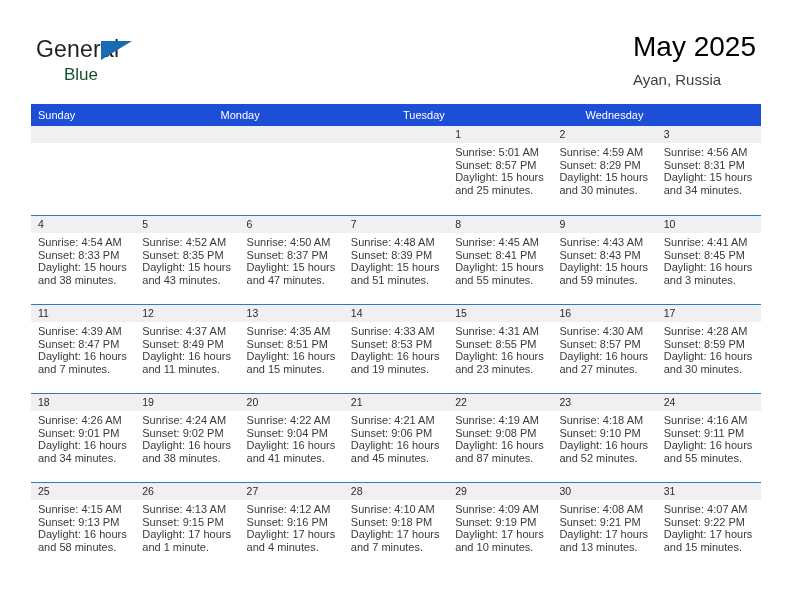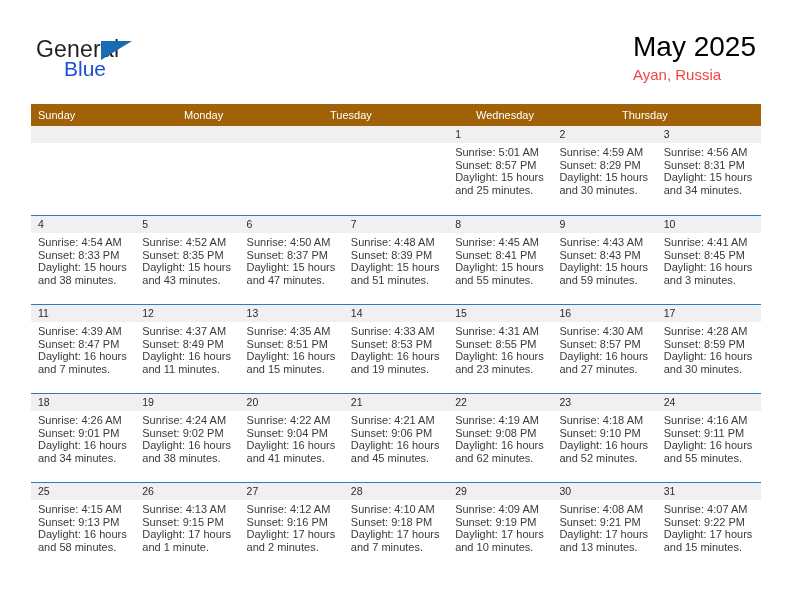--- a/index.html
+++ b/index.html
@@ -50,53 +50,54 @@
     left: 65px;
     top: 5px;
     width: 0;
     height: 0;
     border-left: 31px solid #1a6bb5;
     border-bottom: 19px solid transparent;
   }
   .logo-blue {
     position: absolute;
     left: 28px;
-    top: 21px;
-    font-size: 21px;
-    color: #1d4ed8;
+    top: 29px;
+    font-size: 17px;
+    color: #14532d;
     font-family: "Liberation Sans", sans-serif;
   }
   .title-block {
     position: absolute;
     right: 36px;
     top: 30px;
   }
   .cal-title {
     font-size: 28px;
     color: #000000;
     line-height: 34px;
     white-space: nowrap;
   }
   .cal-sub {
     font-size: 15px;
-    color: #ef4444;
+    color: #404040;
     line-height: 22px;
+    margin-top: 5px;
     white-space: nowrap;
   }
 
   
   .calendar {
     position: absolute;
     left: 31px;
     top: 104px;
     width: 730px;
   }
   .weekdays {
     display: flex;
-    background: #a16207;
+    background: #1d4ed8;
     height: 22px;
   }
   .weekday {
     flex: 1 1 0;
     color: #ffffff;
     font-size: 11px;
     line-height: 22px;
     padding-left: 7px;
     box-sizing: border-box;
     white-space: nowrap;
@@ -154,21 +155,20 @@
       <div class="cal-sub">Ayan, Russia</div>
     </div>
   </div>
 
   <div class="calendar">
     <div class="weekdays">
       <div class="weekday">Sunday</div>
       <div class="weekday">Monday</div>
       <div class="weekday">Tuesday</div>
       <div class="weekday">Wednesday</div>
-      <div class="weekday">Thursday</div>
     </div>
 
     <div class="weeks-container">
         <div class="week">
           <div class="day empty">
             <div class="day-num-band"></div>
           </div>
           <div class="day empty">
             <div class="day-num-band"></div>
           </div>
@@ -372,21 +372,21 @@
               <div>Daylight: 16 hours</div>
               <div>and 45 minutes.</div>
             </div>
           </div>
           <div class="day">
             <div class="day-num-band">22</div>
             <div class="day-info">
               <div>Sunrise: 4:19 AM</div>
               <div>Sunset: 9:08 PM</div>
               <div>Daylight: 16 hours</div>
-              <div>and 62 minutes.</div>
+              <div>and 87 minutes.</div>
             </div>
           </div>
           <div class="day">
             <div class="day-num-band">23</div>
             <div class="day-info">
               <div>Sunrise: 4:18 AM</div>
               <div>Sunset: 9:10 PM</div>
               <div>Daylight: 16 hours</div>
               <div>and 52 minutes.</div>
             </div>
@@ -419,21 +419,21 @@
               <div>Daylight: 17 hours</div>
               <div>and 1 minute.</div>
             </div>
           </div>
           <div class="day">
             <div class="day-num-band">27</div>
             <div class="day-info">
               <div>Sunrise: 4:12 AM</div>
               <div>Sunset: 9:16 PM</div>
               <div>Daylight: 17 hours</div>
-              <div>and 2 minutes.</div>
+              <div>and 4 minutes.</div>
             </div>
           </div>
           <div class="day">
             <div class="day-num-band">28</div>
             <div class="day-info">
               <div>Sunrise: 4:10 AM</div>
               <div>Sunset: 9:18 PM</div>
               <div>Daylight: 17 hours</div>
               <div>and 7 minutes.</div>
             </div>

